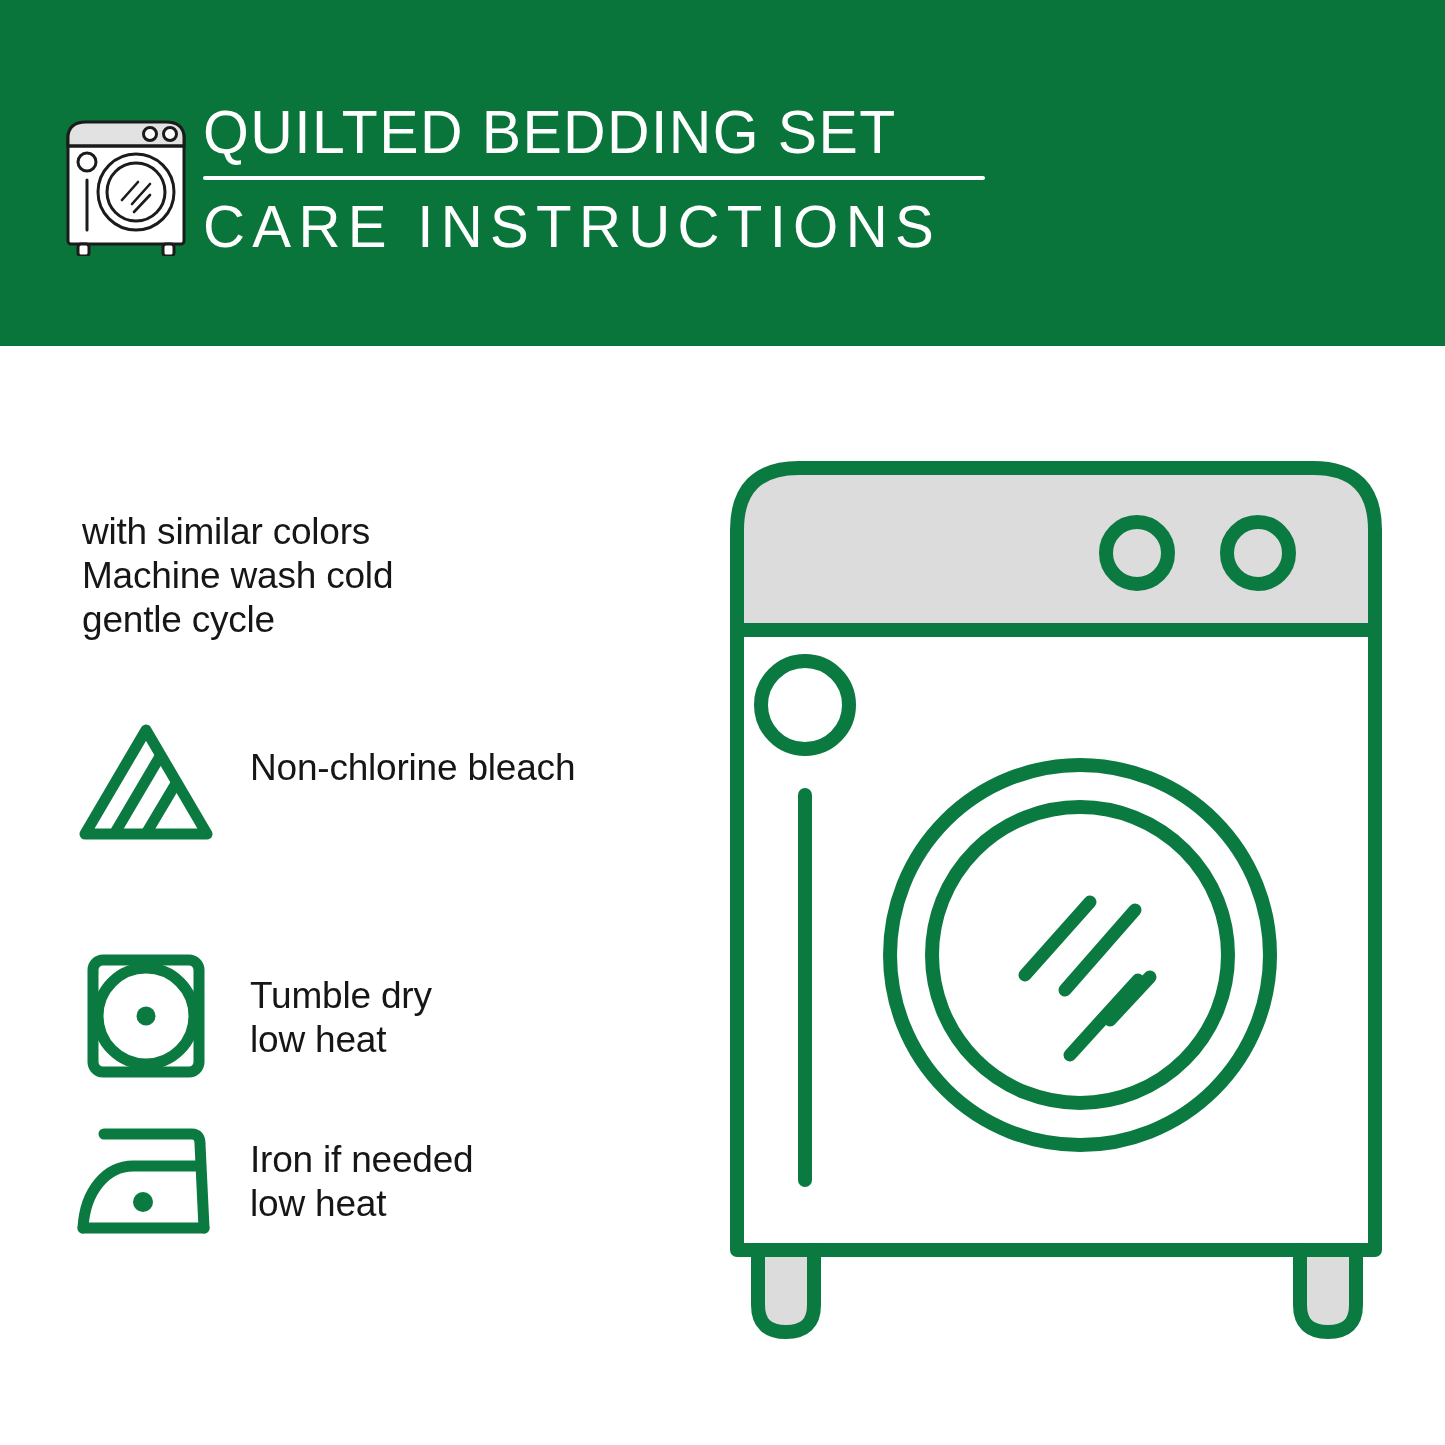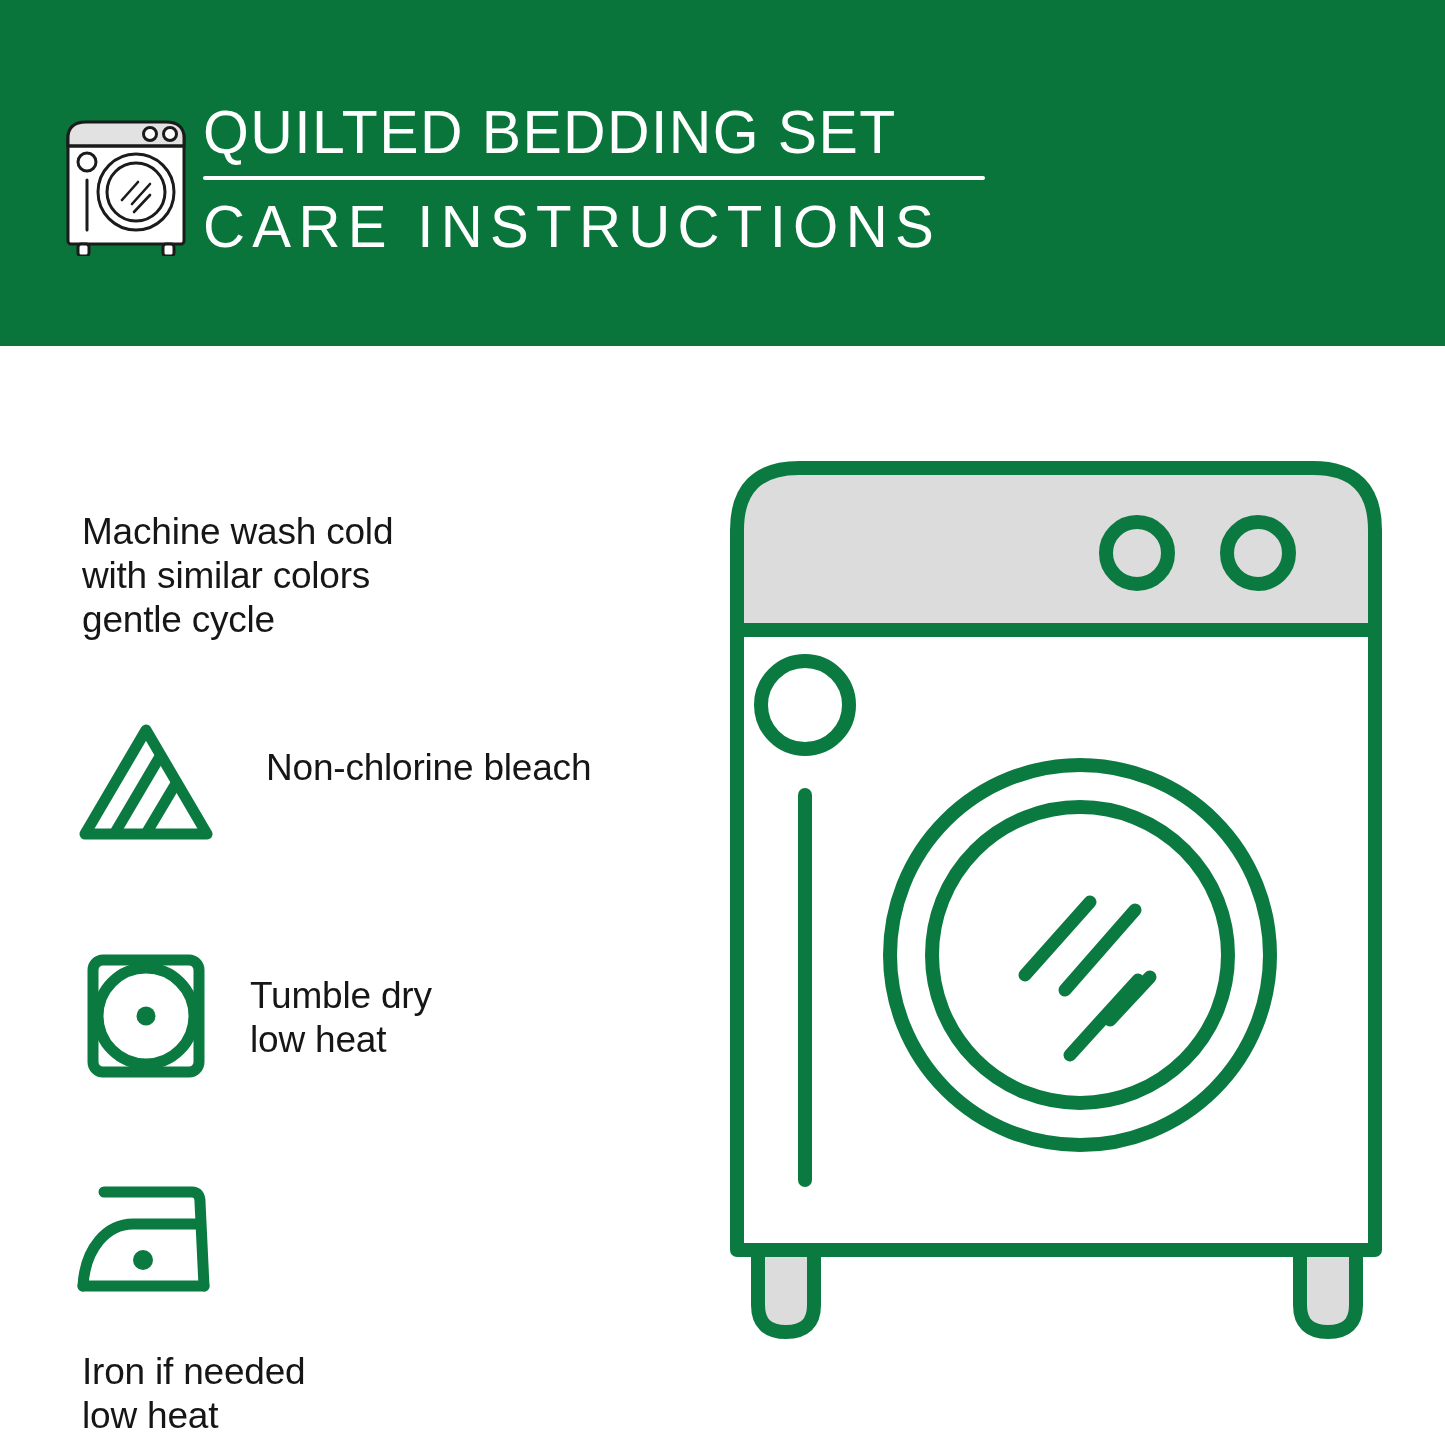--- a/index.html
+++ b/index.html
@@ -81,23 +81,23 @@
     height: 1099px;
   }
   .care-row {
     position: absolute;
     left: 62px;
     width: 640px;
     display: flex;
     align-items: flex-start;
   }
   .care-row.r0 { top: 150px; }
-  .care-row.r1 { top: 368px; gap: 16px; }
+  .care-row.r1 { top: 368px; }
   .care-row.r2 { top: 600px; }
-  .care-row.r3 { top: 808px; flex-direction: column; }
+  .care-row.r3 { top: 764px; }
 
   .care-icon {
     width: 168px;
     flex: 0 0 168px;
     display: flex;
     align-items: center;
     justify-content: center;
   }
   .care-icon svg { display: block; }
 
@@ -166,22 +166,22 @@
       <div class="header-rule"></div>
       <div class="header-subtitle">CARE INSTRUCTIONS</div>
     </div>
 
   </div>
 
   <div class="care-list">
 
     <div class="care-row r0">
       <div class="care-text">
+        <span class="ln">with similar colors</span>
         <span class="ln">Machine wash cold</span>
-        <span class="ln">with similar colors</span>
         <span class="ln">gentle cycle</span>
       </div>
     </div>
 
     <div class="care-row r1">
       <div class="care-icon">
         <svg viewBox="0 0 150 140" width="150" height="140" aria-hidden="true">
           <g fill="none" stroke="#0b7a40" stroke-width="11" stroke-linecap="round" stroke-linejoin="round">
             <path d="M75 16 L136 120 L14 120 Z"></path>
             <line x1="88" y1="44" x2="45" y2="117"></line>

